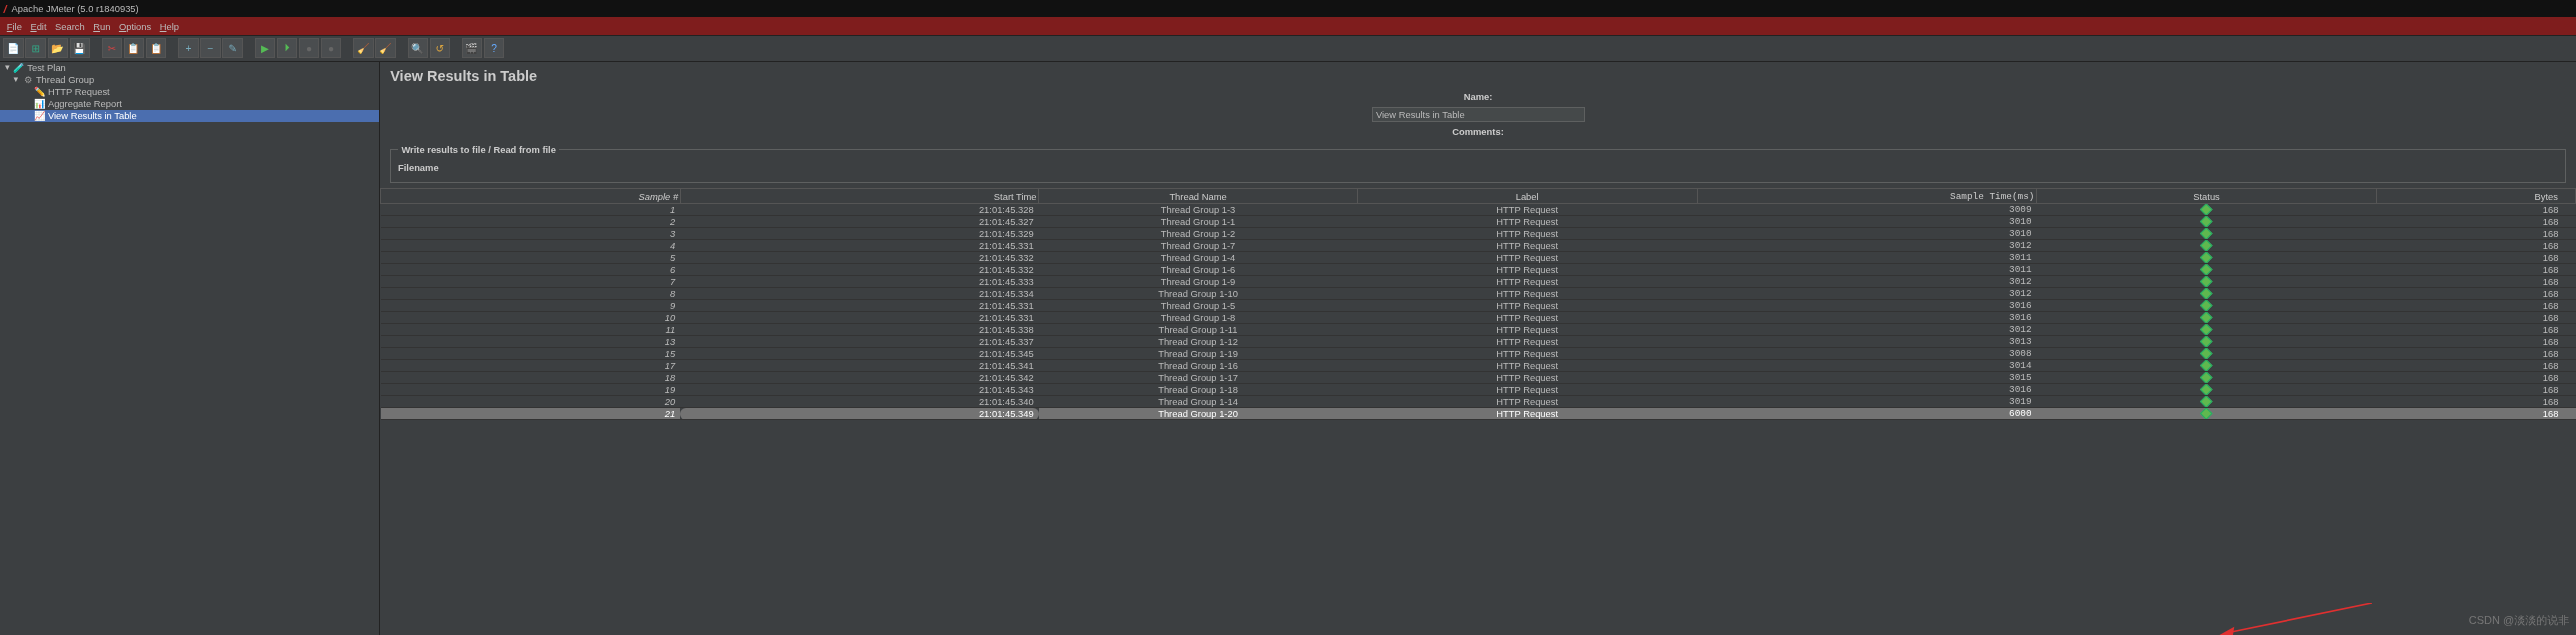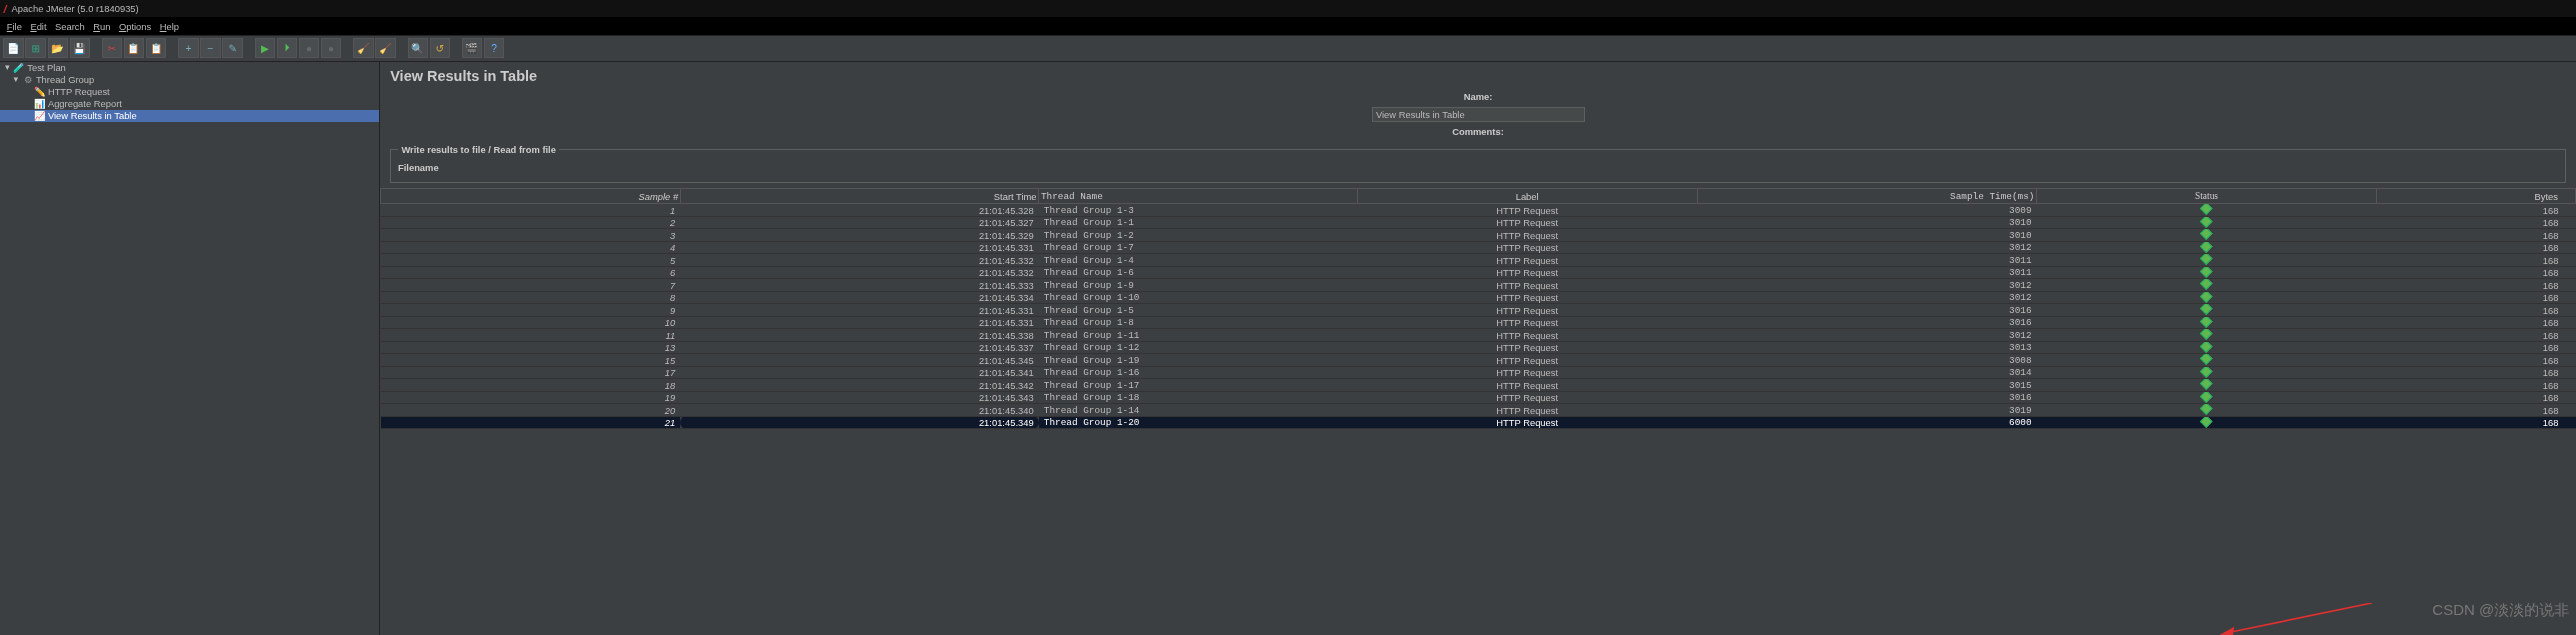--- a/index.html
+++ b/index.html
@@ -1,19 +1,19 @@
 <!DOCTYPE html>
 <html><head>
 <meta charset="utf-8">
 <style>
 * { margin:0; padding:0; box-sizing:border-box; font-family:Arial,sans-serif; font-size:9.4px; user-select:none; }
 body { background:#3c3f41; color:#bbbbbb; width:2576px; height:636px; overflow:hidden; position:relative; }
 .title-bar { background:#111; height:17px; display:flex; align-items:center; padding-left:3.4px; gap:5.1px; }
 .feather { color:#d0322d; font-weight:bold; font-style:italic; font-size:11px; }
-.menu-bar { background:#000000; height:19px; display:flex; align-items:center; gap:1.7px; padding-left:3.4px; border-bottom:0.9px solid #222; }
+.menu-bar { background:#7f1d1d; height:19px; display:flex; align-items:center; gap:1.7px; padding-left:3.4px; border-bottom:0.9px solid #222; }
 .menu-item { padding:1.7px 3.4px; cursor:pointer; }
 .mnemonic { text-decoration:underline; }
 .toolbar { background:#3c3f41; height:25.5px; border-bottom:0.9px solid #222; display:flex; align-items:center; padding-left:3.4px; gap:1.7px; }
 .tbtn { width:20.4px; height:20.4px; border:0.9px solid #555; background:#4a4d4f; display:flex; align-items:center; justify-content:center; cursor:pointer; font-size:10.2px; }
 .tsep { width:8.5px; }
 .main { display:flex; height:calc(100% - 61px); }
 .tree-panel { width:380px; background:#3c3f41; border-right:0.9px solid #222; overflow:auto; }
 .tree-row { display:flex; align-items:center; height:12px; padding-left:3.4px; gap:1.7px; white-space:nowrap; }
 .tree-row.selected { background:#4b6eaf; color:#fff; }
 .tree-toggle { width:8.5px; color:#bbb; font-size:7.7px; cursor:pointer; }
@@ -23,31 +23,31 @@
 .panel-title { font-size:14.5px; font-weight:bold; color:#ccc; padding:6.8px 10.2px 5.1px; }
 .form-row { display:flex; align-items:center; gap:5.1px; padding:1.7px 10.2px;flex-direction:column; }
 .form-label { font-weight:bold; color:#ccc; }
 .form-input { background:#45494a; border:0.9px solid #5e6060; color:#bbb; padding:1.7px 3.4px; width:255px; height:15.3px; }
 fieldset { border:0.9px solid #5e6060; margin:5.1px 10.2px 1.7px; padding:5.1px 6.8px 6.8px; }
 legend { color:#ccc; padding:0 3.4px; font-weight:bold; }
 .table-wrap { flex:1; overflow:hidden; margin:3.4px 0 0; position:relative; }
 table { width:100%; border-collapse:collapse; table-layout:fixed; }
 th { background:#3c3f41; border:0.9px solid #555; color:#ccc; font-weight:normal; text-align:center; padding:1.7px; height:15.3px; }
 td { border-bottom:0.9px solid #333; padding:0 5.1px; height:11px; line-height:11px; color:#bbb; overflow:hidden; white-space:nowrap; }
-tr.sel td { background:#0f172a; color:#fff; }
+tr.sel td { background:#737373; color:#fff; }
 .c-sample { text-align:right; width:128px;font-style:italic; }
 .c-time { text-align:right; width:153px;border-radius:7px; }
-.c-thread { text-align:left; width:136px;font-family:Liberation Mono, monospace; }
+.c-thread { text-align:center; width:136px; }
 .c-label { text-align:center; width:145px; }
 .c-stime { text-align:right; width:145px;font-family:Liberation Mono, monospace; }
-.c-status { text-align:center; width:145px;font-family:Liberation Serif, serif; }
+.c-status { text-align:center; width:145px; }
 .c-bytes { text-align:right; width:85px; padding-right:17px; }
 .ok-icon { display:inline-block; width:8.5px; height:8.5px; background:#5fb84f; transform:rotate(45deg); border:0.9px solid #2a6; }
 .arrow-overlay { position:absolute; right:204px; bottom:0; width:153px; height:34px; pointer-events:none; }
-.watermark { position:absolute; right:6.8px; bottom:16px; color:#777; font-size:15px; }
+.watermark { position:absolute; right:6.8px; bottom:8px; color:#777; font-size:11px; }
 </style>
 </head>
 <body>
 
 <div class="title-bar">
   <span class="feather">/</span>
   <span>Apache JMeter (5.0 r1840935)</span>
 </div>
 
 <div class="menu-bar">

